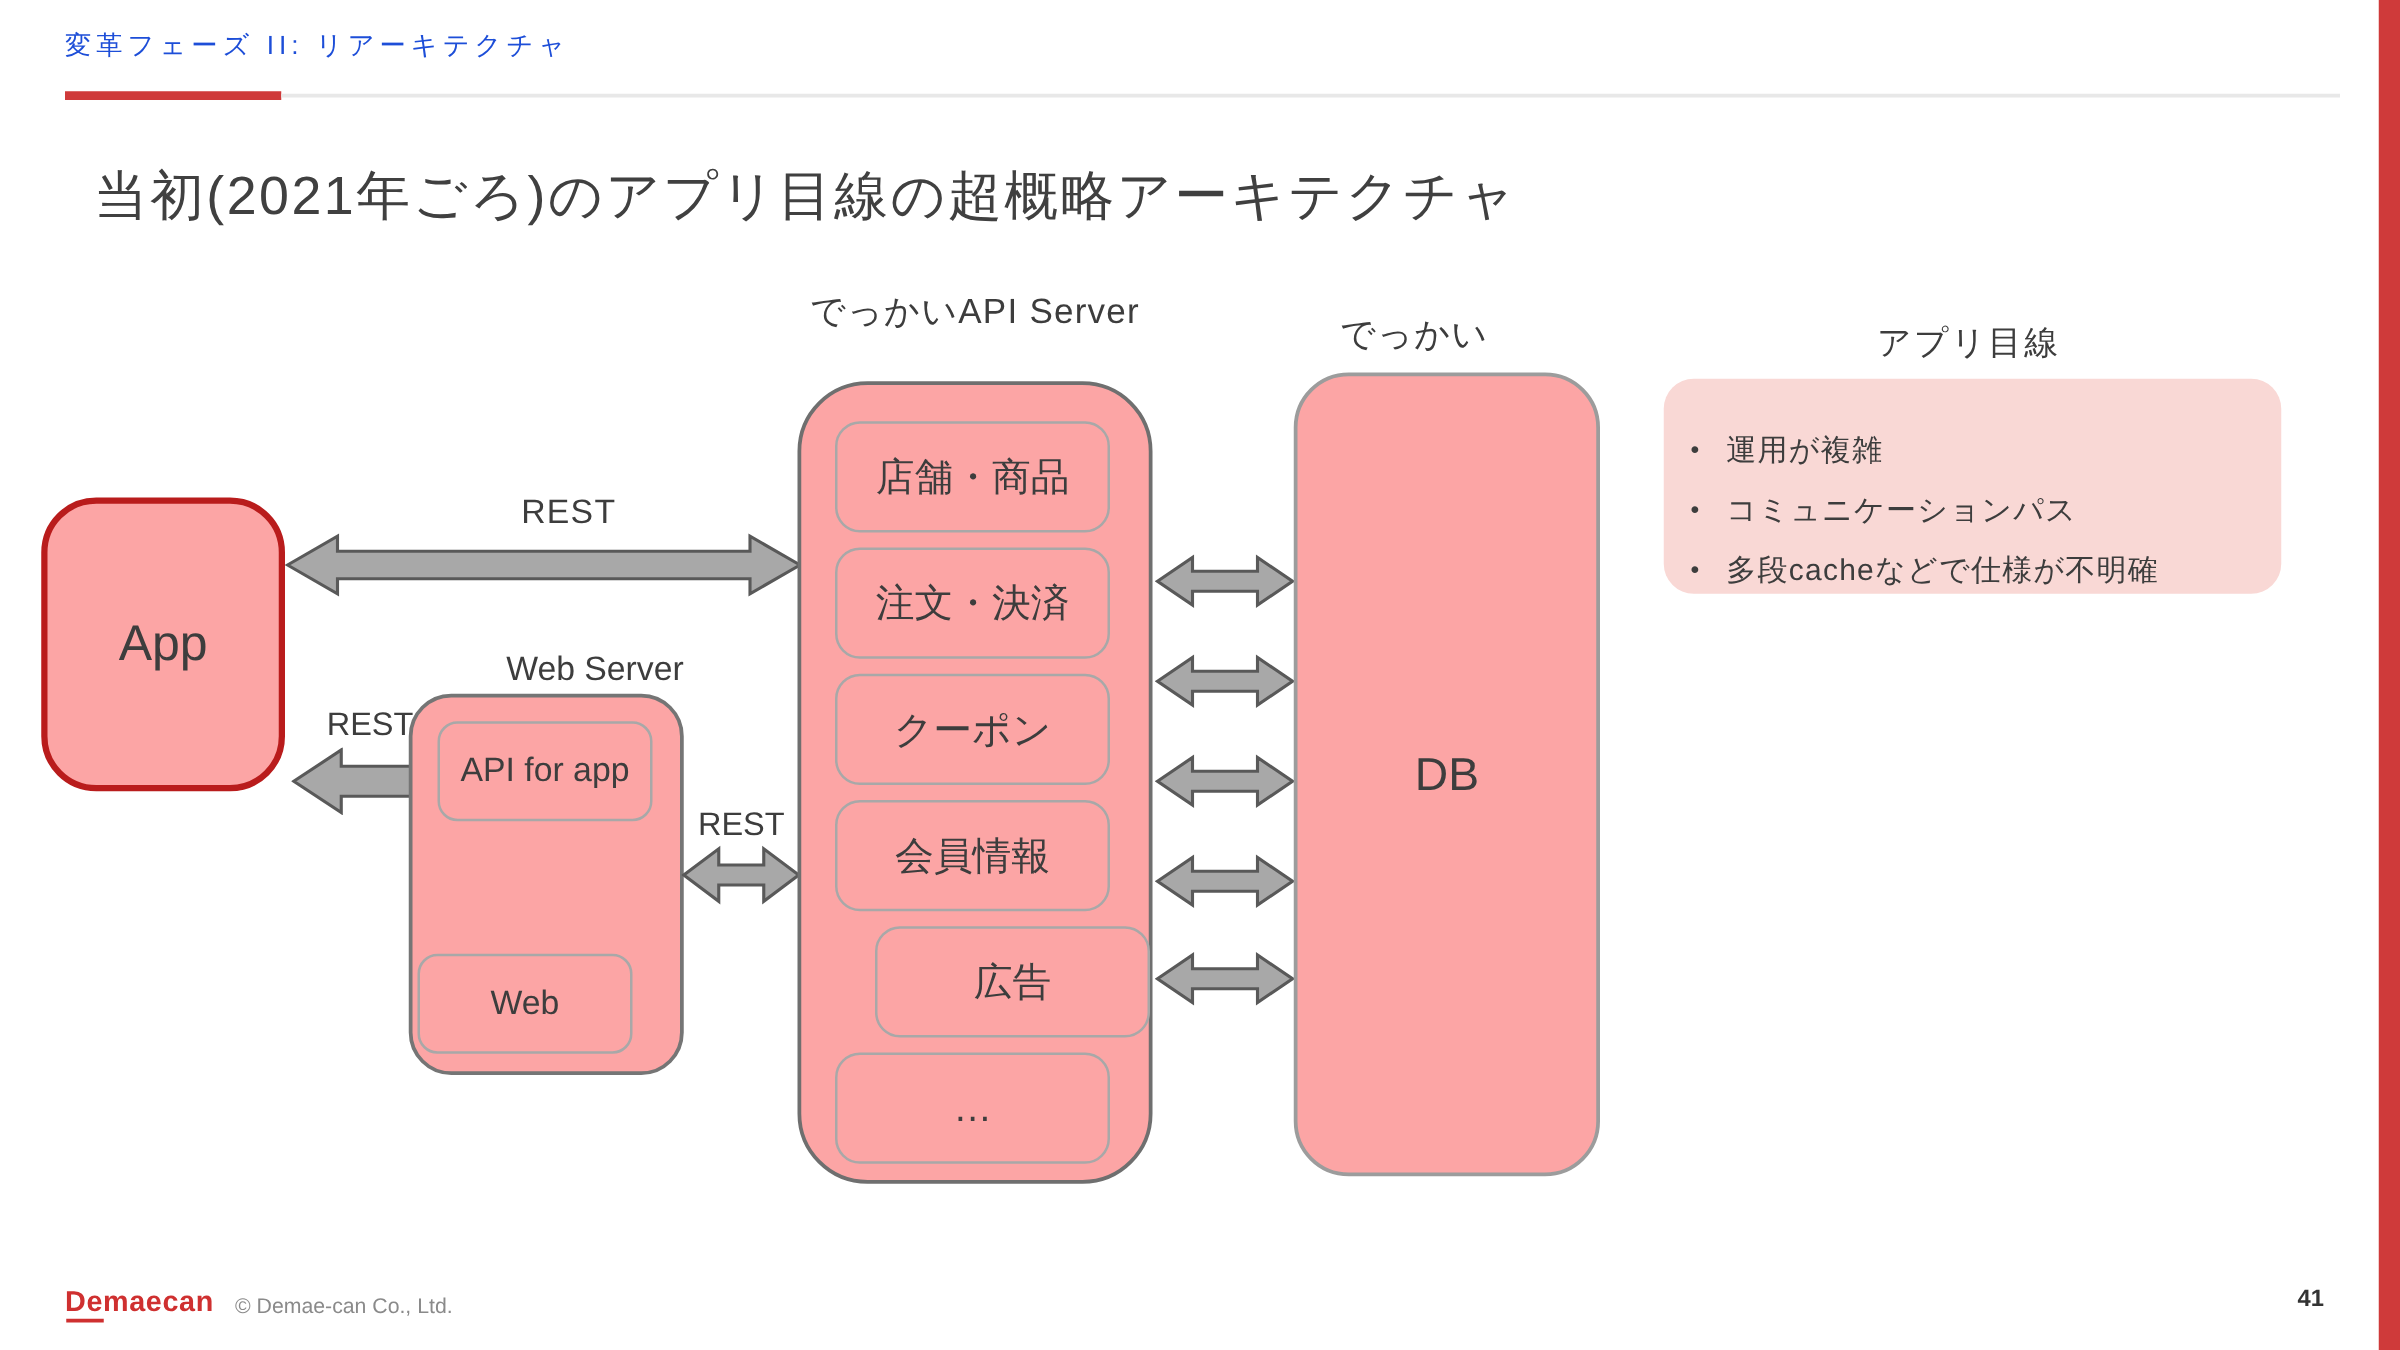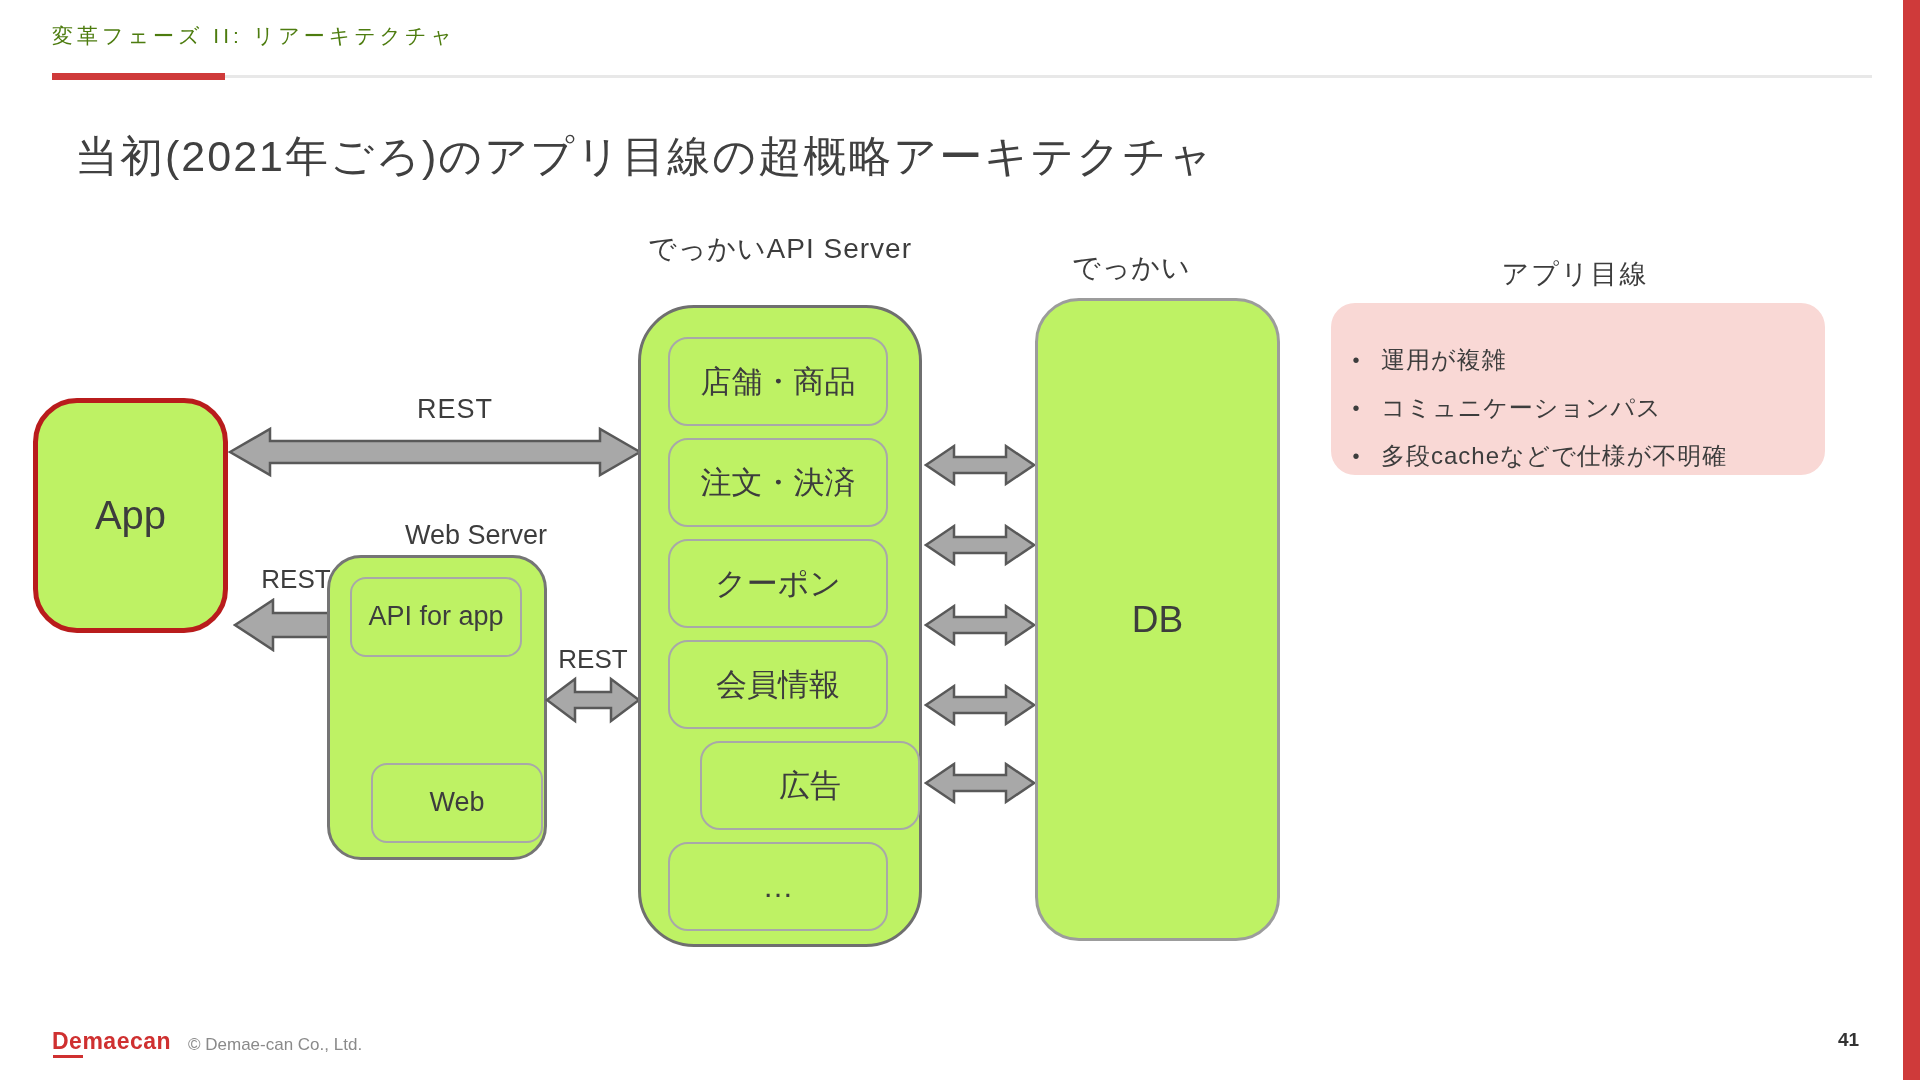--- a/index.html
+++ b/index.html
@@ -2,33 +2,33 @@
 <html><head>
 <meta charset="utf-8">
 <style>
   html,body{margin:0;padding:0;background:#ffffff;}
   .slide{
     position:relative;width:1920px;height:1080px;background:#ffffff;overflow:hidden;
     font-family:"Liberation Sans","DejaVu Sans",sans-serif;color:#3d3d3d;
   }
   .abs{position:absolute;}
   
-  .kicker{left:52px;top:22px;font-size:21px;letter-spacing:4px;color:#4d7c0f;}
+  .kicker{left:52px;top:22px;font-size:21px;letter-spacing:4px;color:#1d4ed8;}
   .rule{left:52px;top:72px;width:1820px;height:8px;display:flex;align-items:center;}
   .rule-red{width:173px;height:7px;background:#cf3a3a;}
   .rule-gray{flex:1;height:3px;background:#e8e8e8;}
   .page-title{left:75px;top:128px;width:1450px;font-size:43px;letter-spacing:2px;color:#404040;}
   
-  .node{box-sizing:border-box;background:#bef264;display:flex;align-items:center;justify-content:center;text-align:center;}
+  .node{box-sizing:border-box;background:#fca5a5;display:flex;align-items:center;justify-content:center;text-align:center;}
   .app-box{left:33px;top:398px;width:195px;height:235px;border:5px solid #b91c1c;border-radius:44px;font-size:40px;}
   .ws-outer{left:327px;top:555px;width:220px;height:305px;border:3px solid #757575;border-radius:34px;}
   .ws-mod{width:172px;height:80px;border:2px solid #a8a8a8;border-radius:16px;font-size:27px;line-height:1.15;}
   .ws-mod-0{left:350px;top:577px;}
   .ws-mod-1{left:350px;top:670px;}
-  .ws-mod-2{left:371px;top:763px;}
+  .ws-mod-2{left:334px;top:763px;}
   .api-outer{left:638px;top:305px;width:284px;height:642px;border:3px solid #6f6f6f;border-radius:56px;}
   .api-mod{left:668px;width:220px;height:89px;border:2.5px solid #a8a8a8;border-radius:20px;font-size:31px;}
   .api-mod-0{top:337px;}.api-mod-1{top:438px;}.api-mod-2{top:539px;}
   .api-mod-3{top:640px;}.api-mod-4{top:741px;margin-left:32px;}.api-mod-5{top:842px;}
   .db-box{left:1035px;top:298px;width:245px;height:643px;border:3px solid #9c9c9c;border-radius:44px;font-size:37px;}
   
   .lbl{color:#3d3d3d;}
   .lbl-api-title{left:638px;top:230px;width:284px;text-align:center;font-size:28px;letter-spacing:1px;}
   .lbl-ws-title{left:327px;top:520px;width:220px;text-align:right;font-size:27px;}
   .lbl-db-title{left:1072px;top:246px;font-size:28px;line-height:1.55;letter-spacing:1px;}

